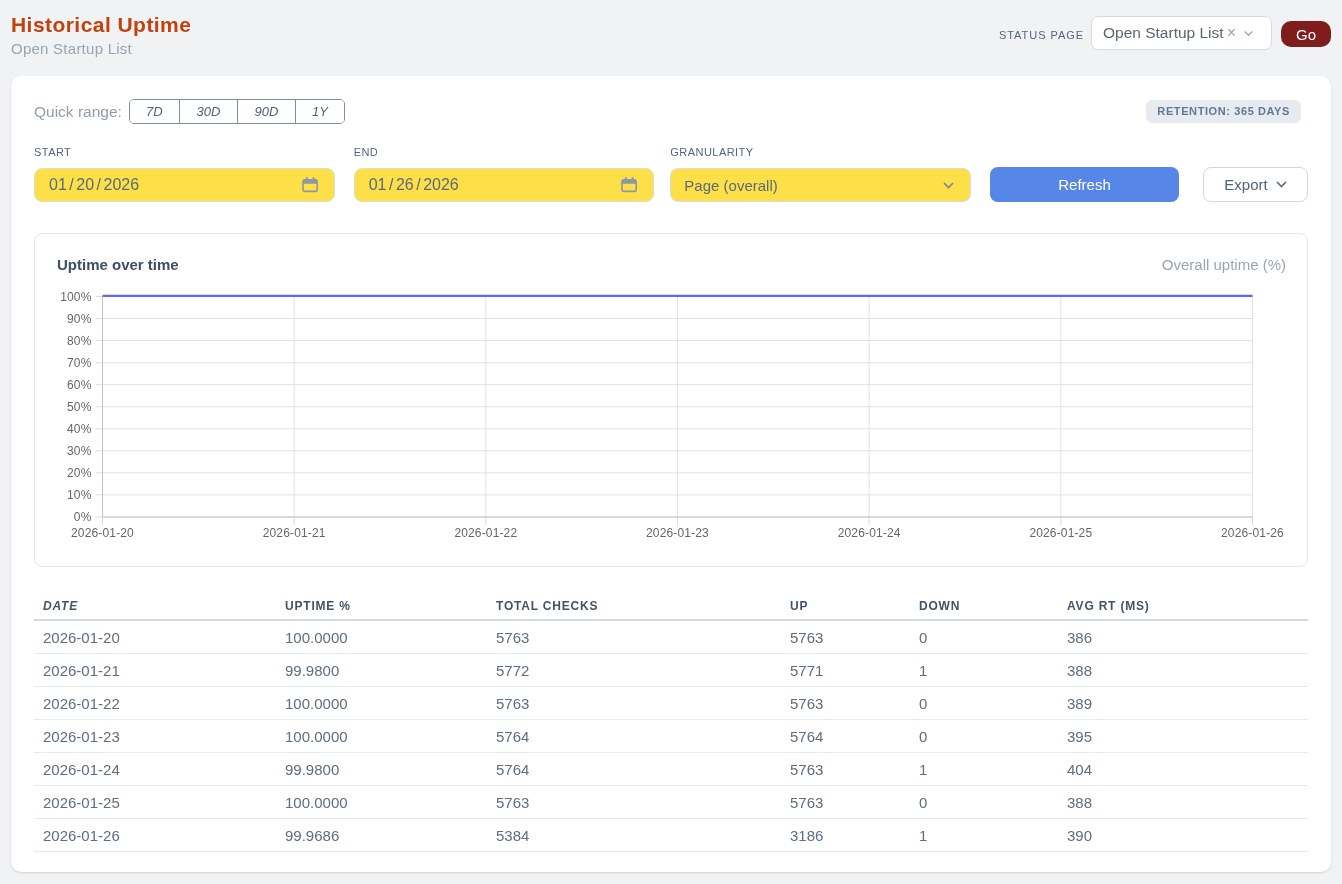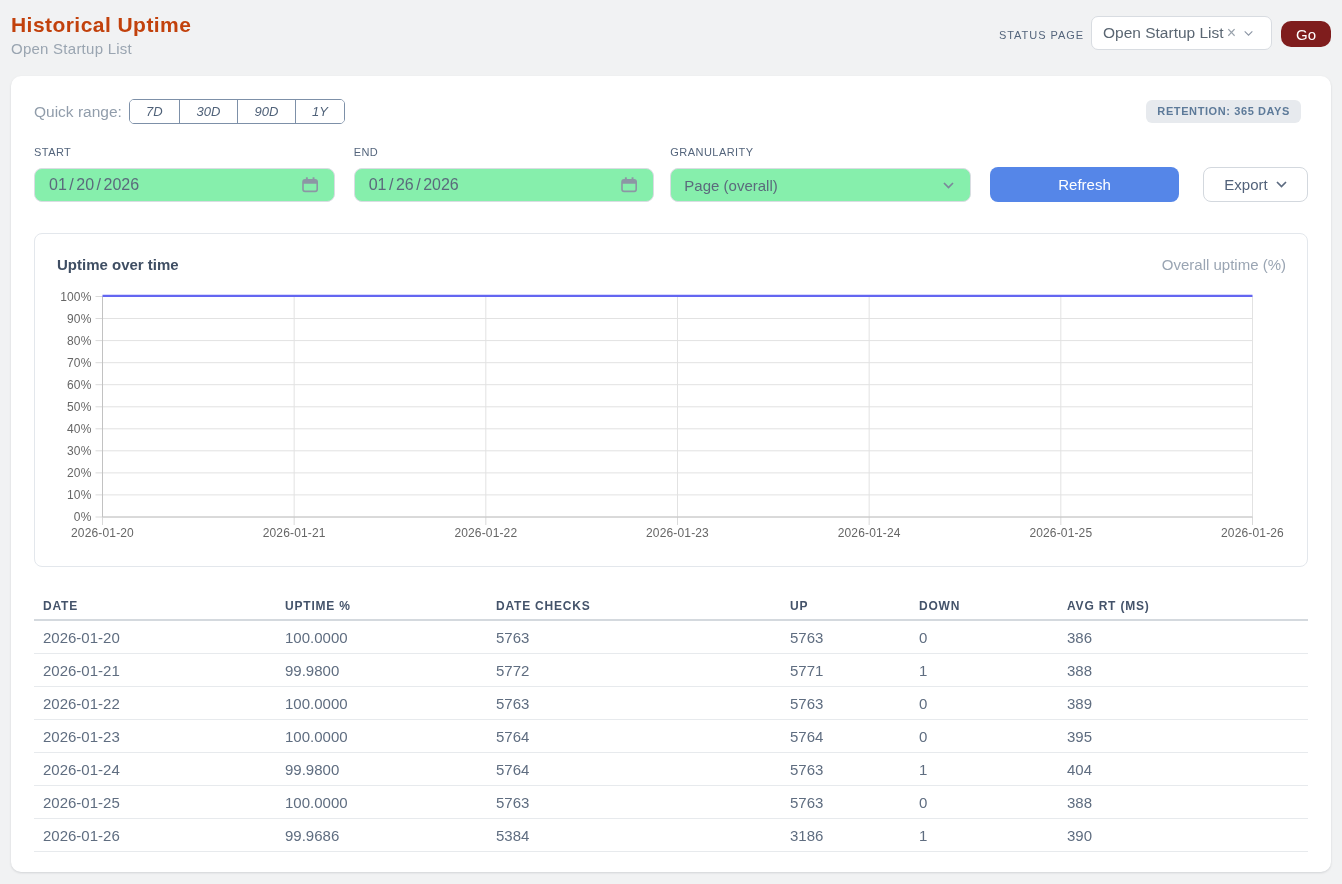--- a/index.html
+++ b/index.html
@@ -46,21 +46,21 @@
   .badge {
     margin-left:auto; margin-right:7px; height:23px; line-height:23px; padding:0 11px;
     background:#e7eaee; border-radius:6px; font-size:11px; font-weight:700; letter-spacing:0.6px;
     color:#5d7a99;
   }
   
   .form-row { display:flex; margin-top:21px; }
   .field { width:305px; margin-right:19px; }
   .f-label { font-size:11px; font-weight:400; letter-spacing:0.45px; color:#54657c; height:14px; line-height:14px; }
   .input {
-    margin-top:9px; height:34px; border:1px solid #d9dde2; border-radius:8px; background:#86efac;
+    margin-top:9px; height:34px; border:1px solid #d9dde2; border-radius:8px; background:#fde047;
     display:flex; align-items:center; padding:0 16px; font-size:15.5px; color:#5b6a7c; letter-spacing:-0.2px;gap:28px;
   }
   .input .grow { flex:1; }
   .sl { margin:0 2.5px; }
   .input.date { font-size:16px; letter-spacing:0; padding-left:14px; }
   .btn-row { display:flex; align-items:flex-end; }
   .refresh-btn {
     width:189px; height:35px; background:#5586e8; border:none; border-radius:8px;
     color:#fff; font-size:15px; font-family:inherit;
   }
@@ -227,23 +227,23 @@
         <text x="834.17" y="303" font-size="12" fill="#666" letter-spacing="0.15" text-anchor="middle">2026-01-24</text>
         <text x="1025.83" y="303" font-size="12" fill="#666" letter-spacing="0.15" text-anchor="middle">2026-01-25</text>
         <text x="1217.50" y="303" font-size="12" fill="#666" letter-spacing="0.15" text-anchor="middle">2026-01-26</text>
         </g>
       </svg>
     </div>
 
     <table>
       <thead>
         <tr>
-          <th style="width:242px;">DATE</th>
+          <th style="width:242px;font-style:italic;">DATE</th>
           <th style="width:211px;">UPTIME %</th>
-          <th style="width:294px;">DATE CHECKS</th>
+          <th style="width:294px;">TOTAL CHECKS</th>
           <th style="width:129px;">UP</th>
           <th style="width:148px;">DOWN</th>
           <th>AVG RT (MS)</th>
         </tr>
       </thead>
       <tbody>
         <tr>
           <td>2026-01-20</td>
           <td>100.0000</td>
           <td>5763</td>

